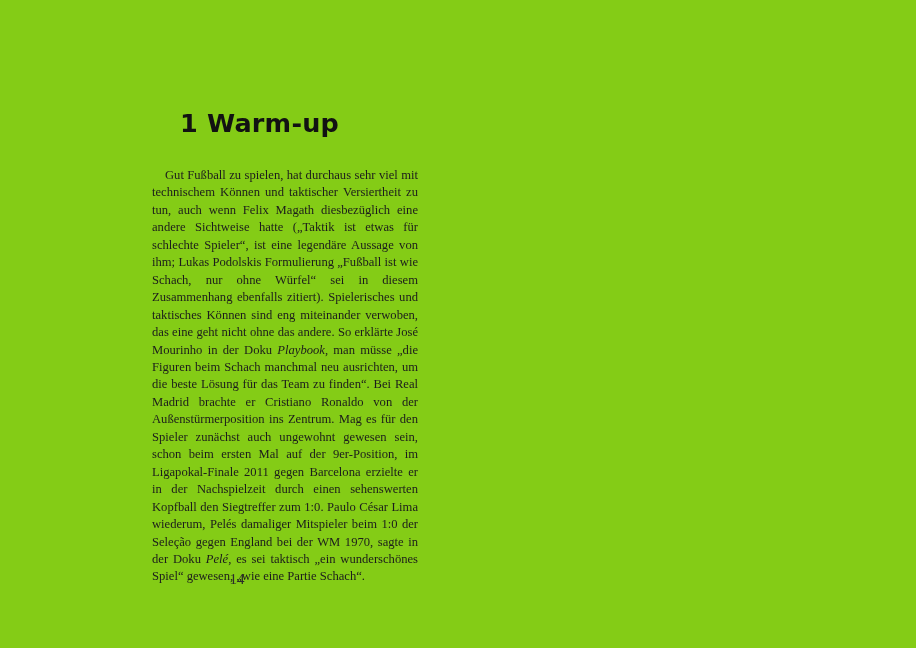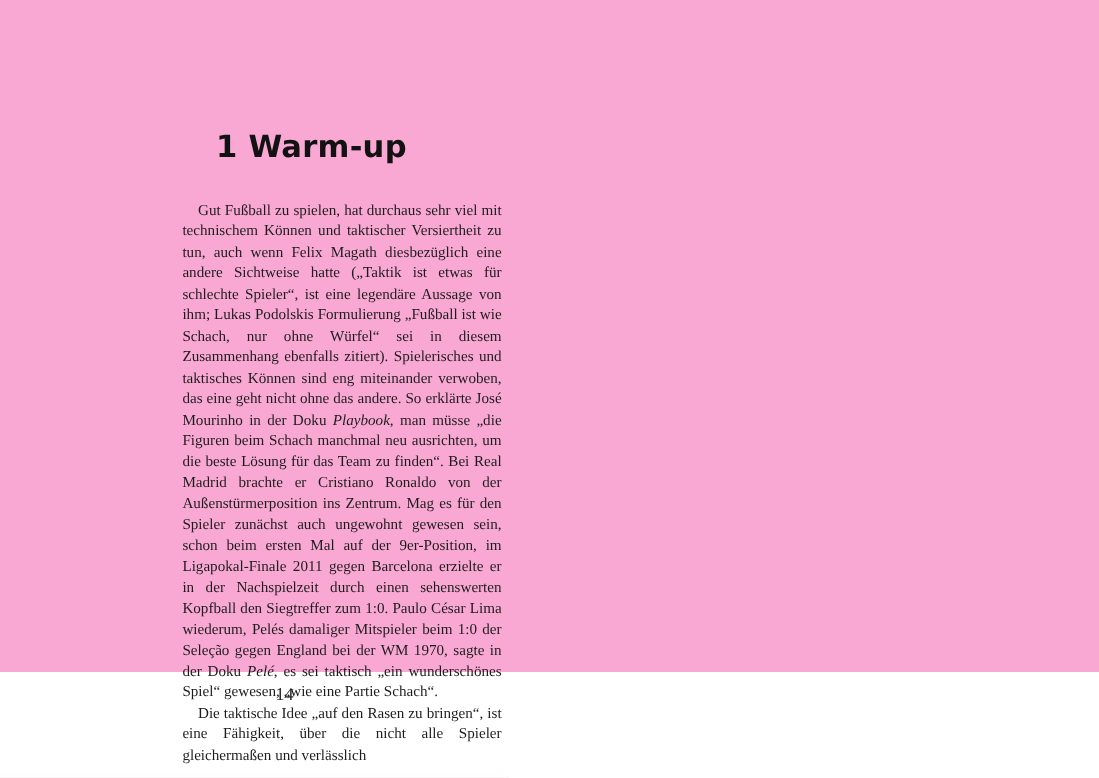--- a/index.html
+++ b/index.html
@@ -11,22 +11,22 @@
     width: 916px;
     height: 648px;
     overflow: hidden;
     font-family: "Liberation Serif", "DejaVu Serif", serif;
     color: #1d1d1d;
   }
 
   .spread {
     position: relative;
     width: 916px;
-    height: 560px;
-    background: #f9a8d4;
+    height: 648px;
+    background: #84cc16;
   }
 
   .page {
     position: absolute;
     top: 0;
     height: 648px;
   }
   .page-left  { left: 0px;   width: 458px; }
   .page-right { left: 458px; width: 458px; }
 
@@ -85,21 +85,20 @@
 <body>
 
 <div class="spread">
 
   <div class="page page-left">
 
     <div class="chapter-title">1 Warm-up</div>
 
     <div class="textcol col-left" id="left-col">
         <p class="indent"><span>Gut Fußball zu spielen, hat durchaus sehr viel mit technischem Können und taktischer Versiertheit zu tun, auch wenn Felix Magath diesbezüglich eine andere Sichtweise hatte („Taktik ist etwas für schlechte Spieler“, ist eine legendäre Aussage von ihm; Lukas Podolskis Formulierung „Fußball ist wie Schach, nur ohne Würfel“ sei in diesem Zusammenhang ebenfalls zitiert). Spielerisches und taktisches Können sind eng miteinander verwoben, das eine geht nicht ohne das andere. So erklärte José Mourinho in der Doku </span><i>Playbook</i><span>, man müsse „die Figuren beim Schach manchmal neu ausrichten, um die beste Lösung für das Team zu finden“. Bei Real Madrid brachte er Cristiano Ronaldo von der Außenstürmerposition ins Zentrum. Mag es für den Spieler zunächst auch ungewohnt gewesen sein, schon beim ersten Mal auf der 9er-Position, im Ligapokal-Finale 2011 gegen Barcelona erzielte er in der Nachspielzeit durch einen sehenswerten Kopfball den Siegtreffer zum 1:0. Paulo César Lima wiederum, Pelés damaliger Mitspieler beim 1:0 der Seleção gegen England bei der WM 1970, sagte in der Doku </span><i>Pelé</i><span>, es sei taktisch „ein wunderschönes Spiel“ gewesen, „wie eine Partie Schach“.</span></p>
-        <p class="indent"><span>Die taktische Idee „auf den Rasen zu bringen“, ist eine Fähigkeit, über die nicht alle Spieler gleichermaßen und verlässlich</span></p>
       </div>
 
     <div class="folio folio-left">14</div>
   </div>
 
   <div class="page page-right">
 
     
 
     

